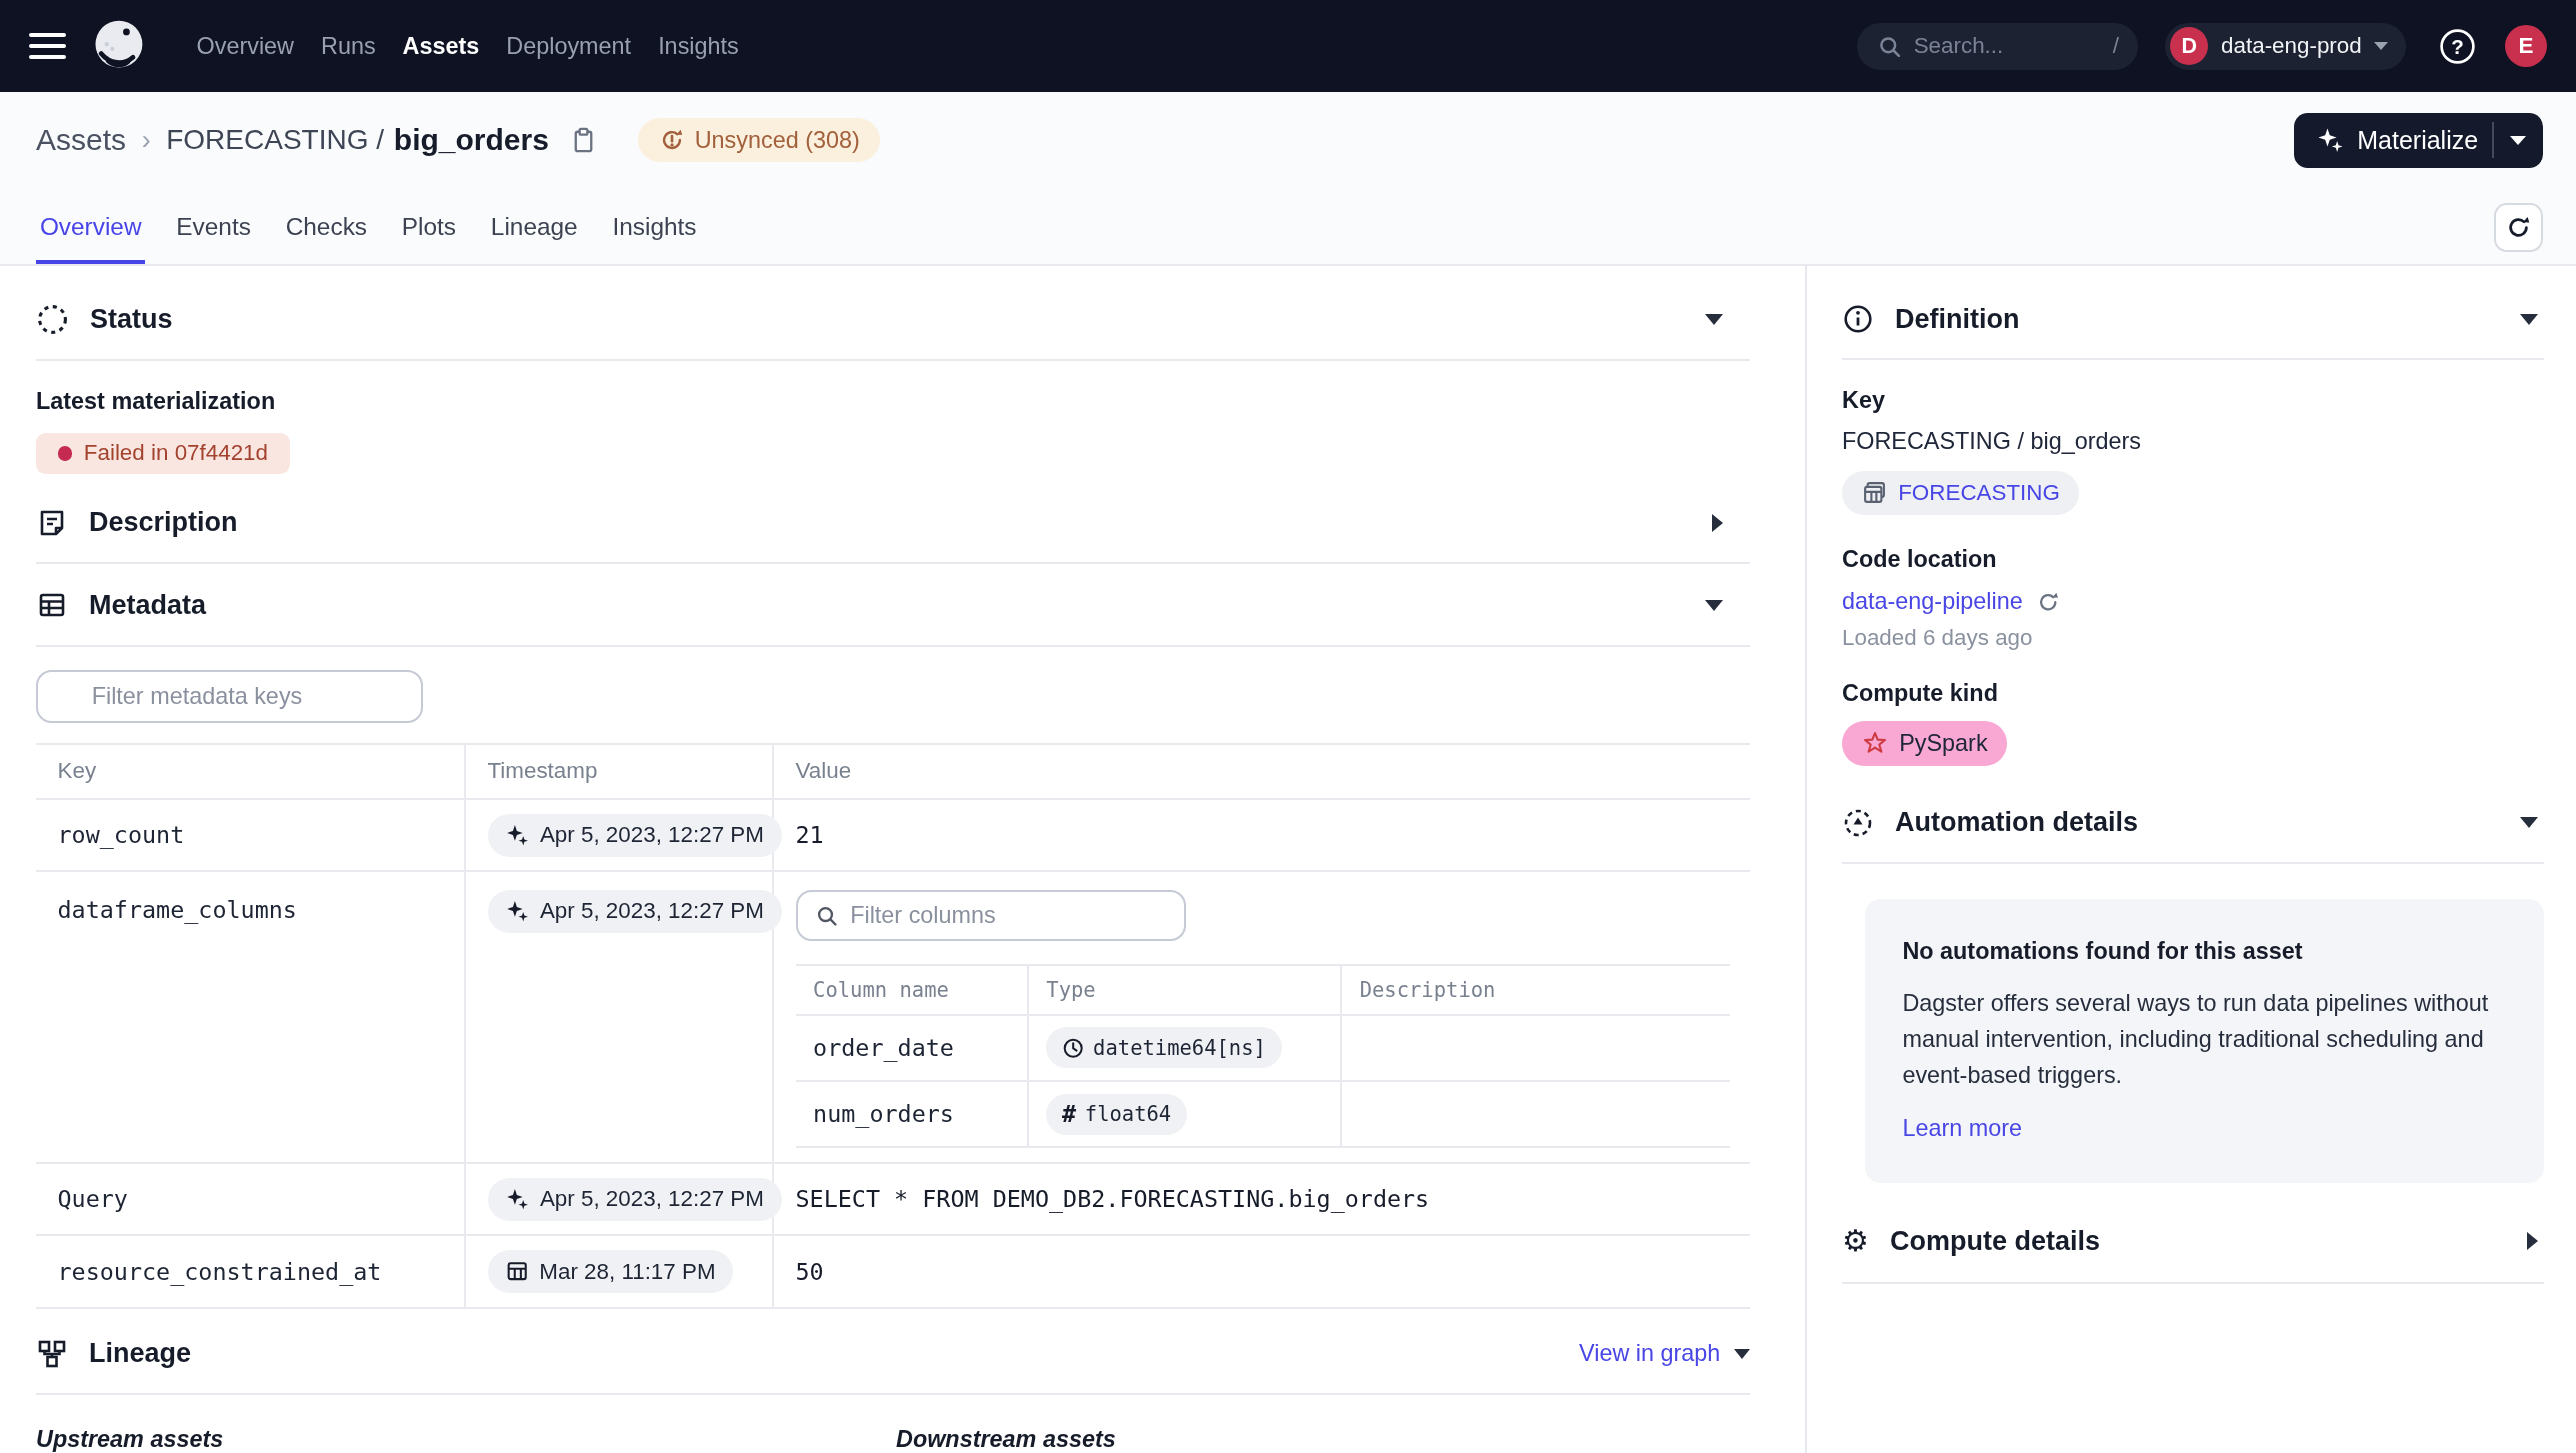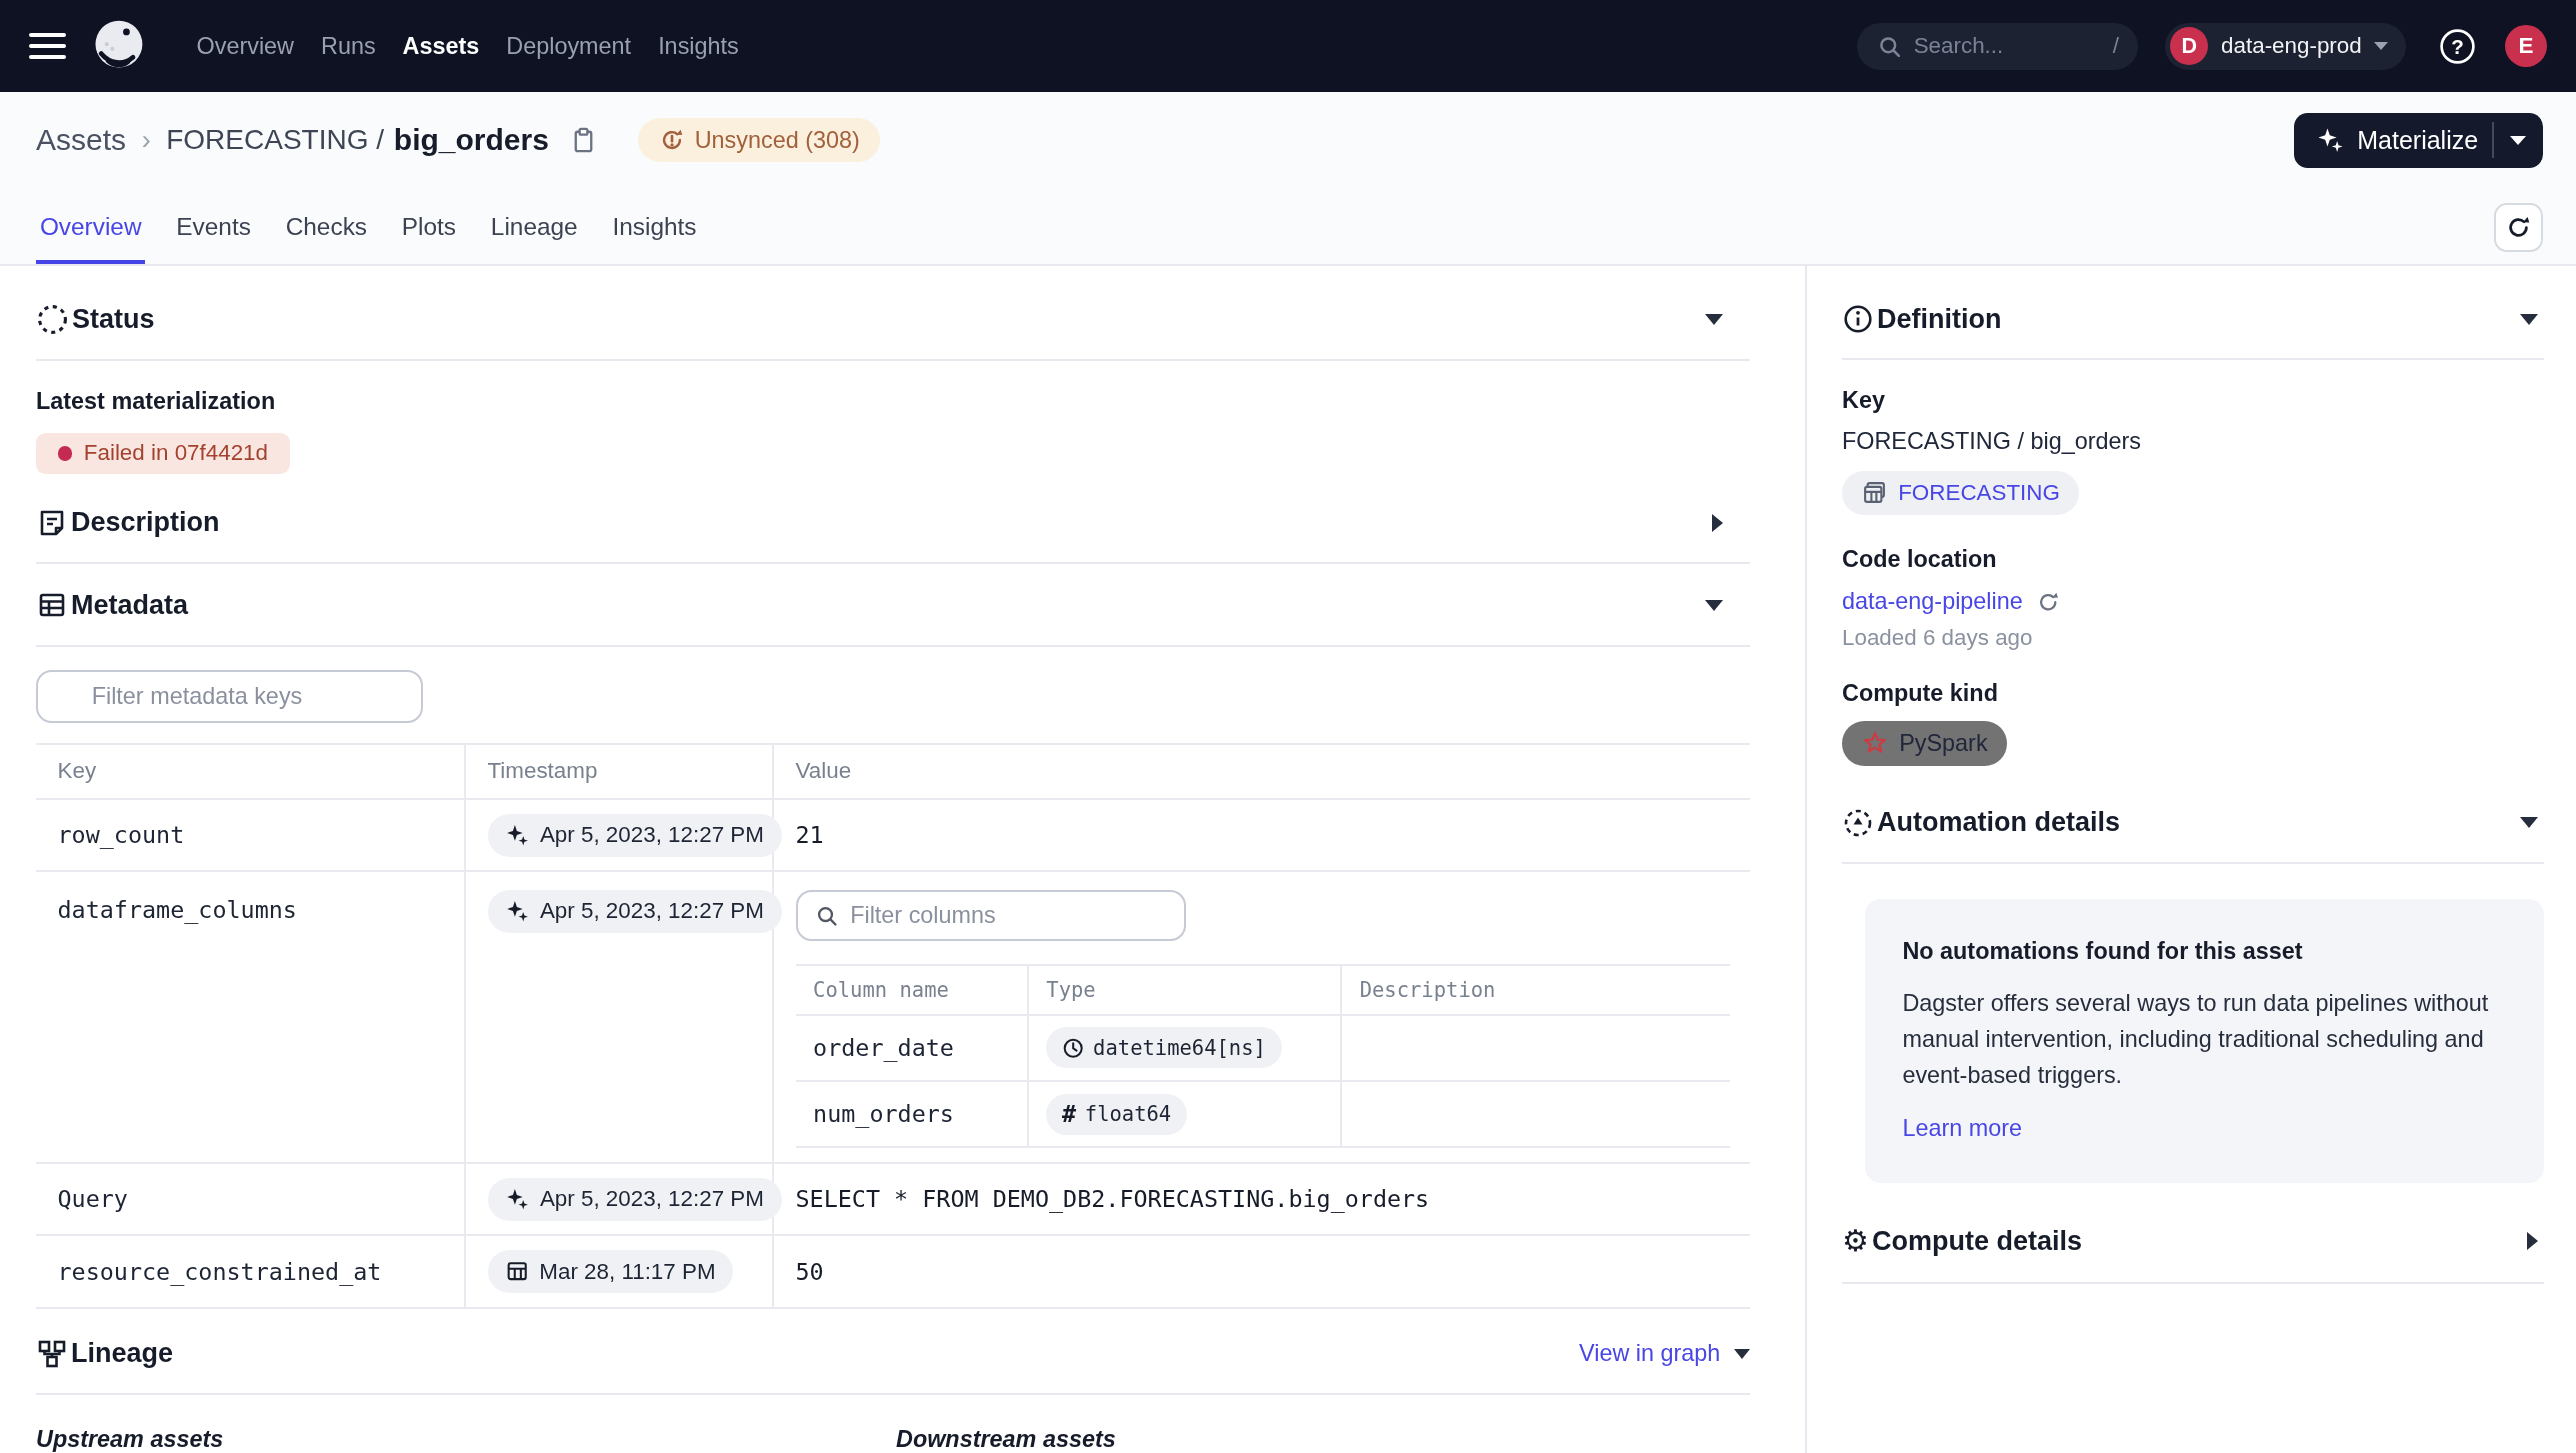--- a/index.html
+++ b/index.html
@@ -51,21 +51,21 @@
   .tab { font-size:24.4px; color:#3C4251; padding:0 3.9px 19.5px; border-bottom:4.9px solid transparent; cursor:pointer; }
   .tab.active { color:#4744E8; border-color:#4744E8; }
   .refresh-btn { margin-left:auto; width:49px; height:49px; border-radius:12.7px; border:2px solid #D6DAE1;
     background:#fff; display:grid; place-items:center; margin-bottom:11.7px; cursor:pointer; }
 
   
   .content { display:flex; height:1188px; background:#fff; }
   .main-col { width:1807px; border-right:2px solid #E7E9EE; padding:0 55px 0 36px; }
   .side-col { flex:1; padding:0 32px 0 35px; }
 
-  .sec-head { display:flex; align-items:center; gap:3px; border-bottom:2px solid #E7E9EE; }
+  .sec-head { display:flex; align-items:center; gap:21px; border-bottom:2px solid #E7E9EE; }
   .sec-title { font-size:27px; font-weight:700; color:#171C2A; }
   .caret-down { width:0; height:0; border-left:9.8px solid transparent; border-right:9.8px solid transparent;
     border-top:11.7px solid #262D3C; cursor:pointer; }
   .caret-right { width:0; height:0; border-top:9.8px solid transparent; border-bottom:9.8px solid transparent;
     border-left:11.7px solid #262D3C; cursor:pointer; }
   .head-caret { margin-left:auto; margin-right:27px; }
 
   .status-head { padding:37px 0 23.4px; }
   .status-body { padding:27px 0 29px; }
   .sub-label { font-size:23.4px; font-weight:700; color:#171C2A; }
@@ -114,21 +114,21 @@
   .side-caret { margin-left:auto; margin-right:5.9px; }
   .kv-label { margin-top:27px; font-size:23.4px; font-weight:700; }
   .kv-value { margin-top:13.7px; font-size:23.4px; color:#20273A; }
   .group-pill { margin-top:15.6px; display:inline-flex; align-items:center; gap:11.7px; height:44px;
     border-radius:22.4px; background:#EFF0F4; padding:0 19.5px; cursor:pointer; }
   .group-pill span { font-size:22.4px; color:#4846E5; }
   .code-link-row { margin-top:15.6px; display:flex; align-items:center; gap:13.7px; }
   .code-link { color:#4846E5; font-size:23.4px; cursor:pointer; }
   .loaded { margin-top:9.8px; font-size:22.4px; color:#8A919F; }
   .kind-pill { margin-top:13.7px; display:inline-flex; align-items:center; gap:11.7px; height:45px;
-    border-radius:22.4px; background:#737373; padding:0 19.5px; cursor:pointer; }
+    border-radius:22.4px; background:#f9a8d4; padding:0 19.5px; cursor:pointer; }
   .kind-pill span { font-size:23.4px; color:#20273A; }
   .auto-head { margin-top:21.5px; padding:19.5px 0 23.4px; }
   .auto-card { margin:35px 0 0 23.4px; background:#F4F5F8; border-radius:15.6px; padding:39px 37px 41px; }
   .auto-card h4 { font-size:23.4px; font-weight:700; color:#171C2A; }
   .auto-card p { margin-top:19.5px; font-size:23.4px; color:#262D3C; line-height:1.55; }
   .learn-more { display:inline-block; margin-top:21.5px; font-size:23.4px; color:#4846E5; cursor:pointer; }
   .compute-head { margin-top:13.7px; padding:29px 0 25px; }
   svg { display:block; }
 </style>
 </head>

